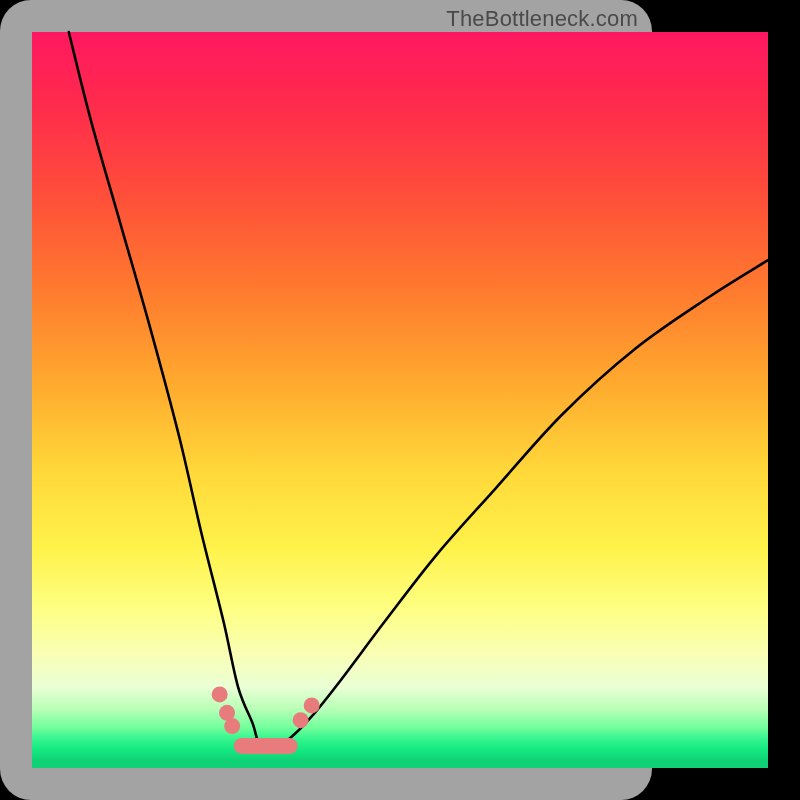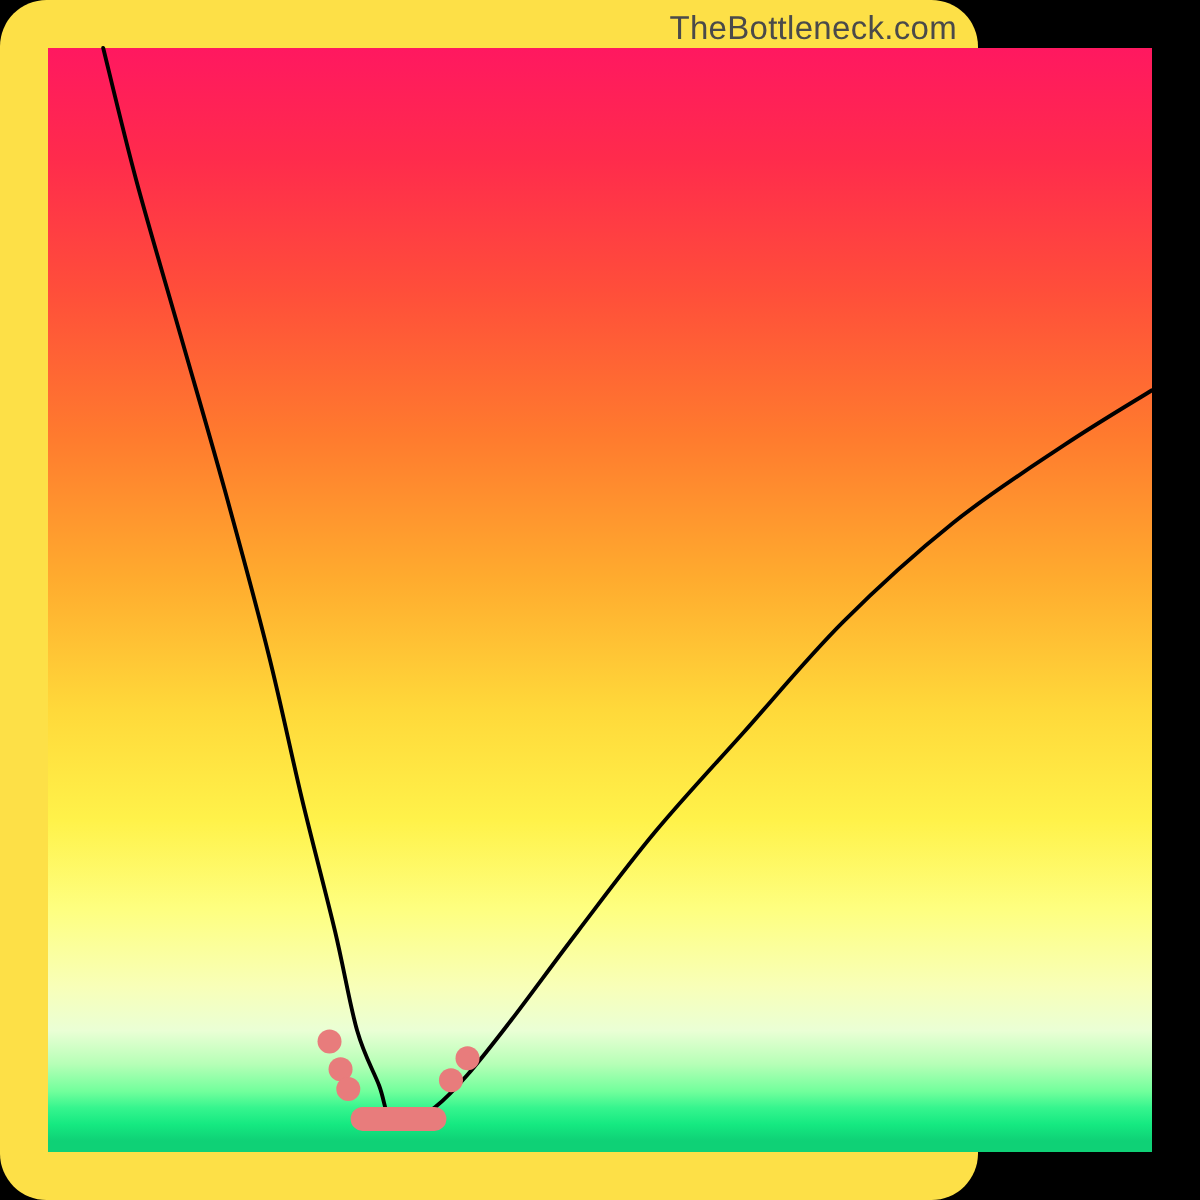--- a/index.html
+++ b/index.html
@@ -10,21 +10,21 @@
     overflow: hidden;
     background: #000;
     font-family: Arial, Helvetica, sans-serif;
   }
   .frame {
     position: absolute;
     top: 0;
     left: 0;
     width: 652px;
     height: 800px;
-    background: #fde047;
+    background: #a3a3a3;
     border-radius: 31px;
   }
   .plot {
     position: absolute;
     top: 32px;
     left: 32px;
     width: 736px;
     height: 736px;
   }
   .gradient {

